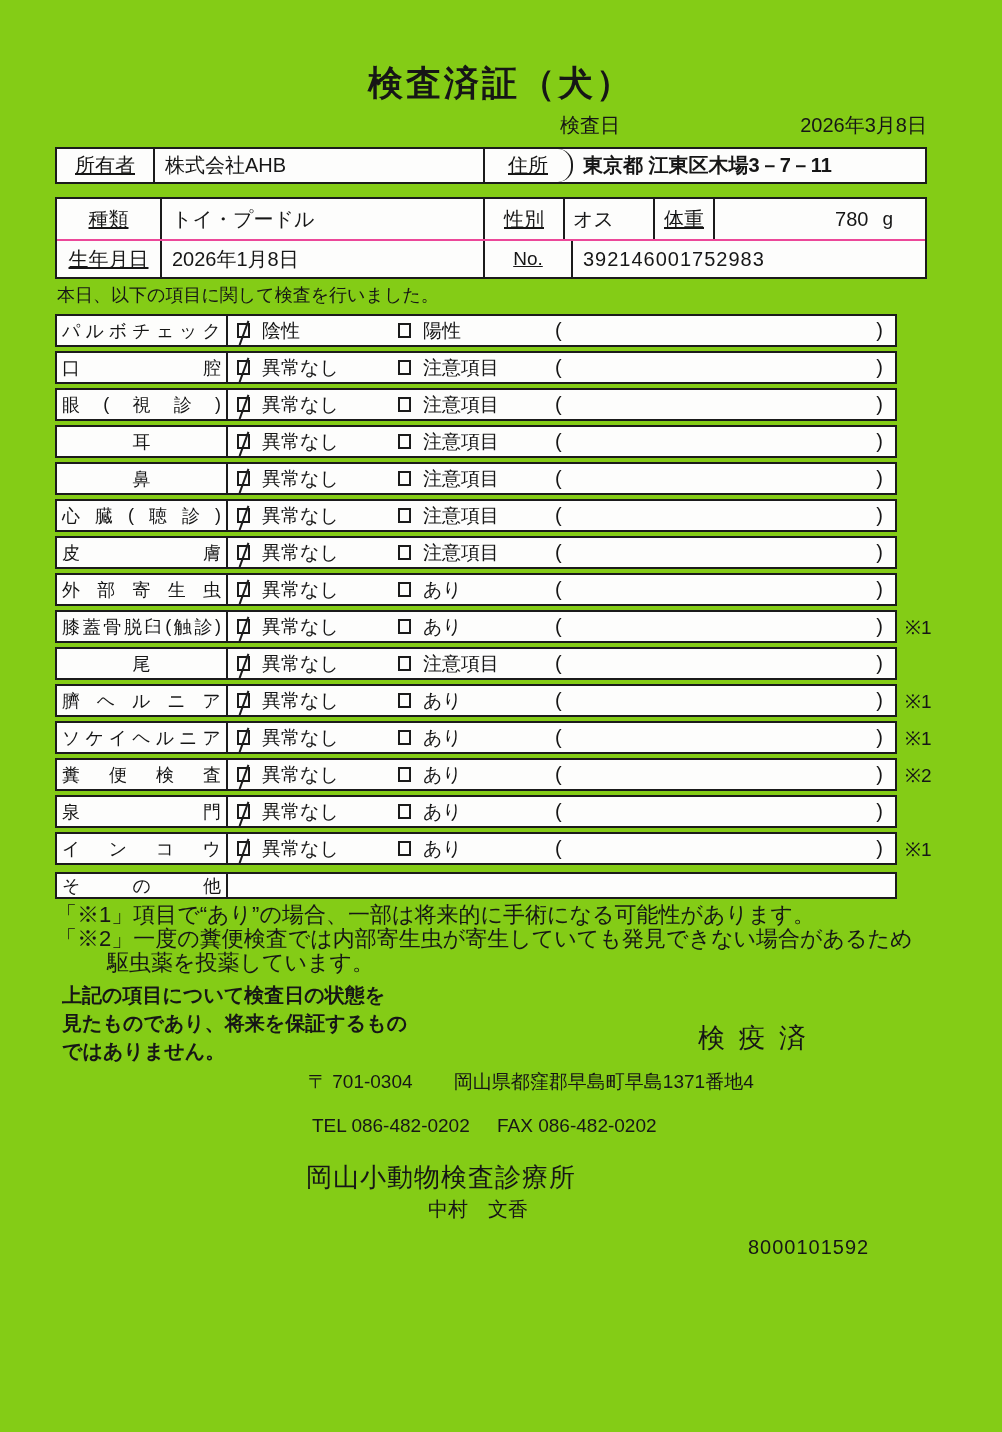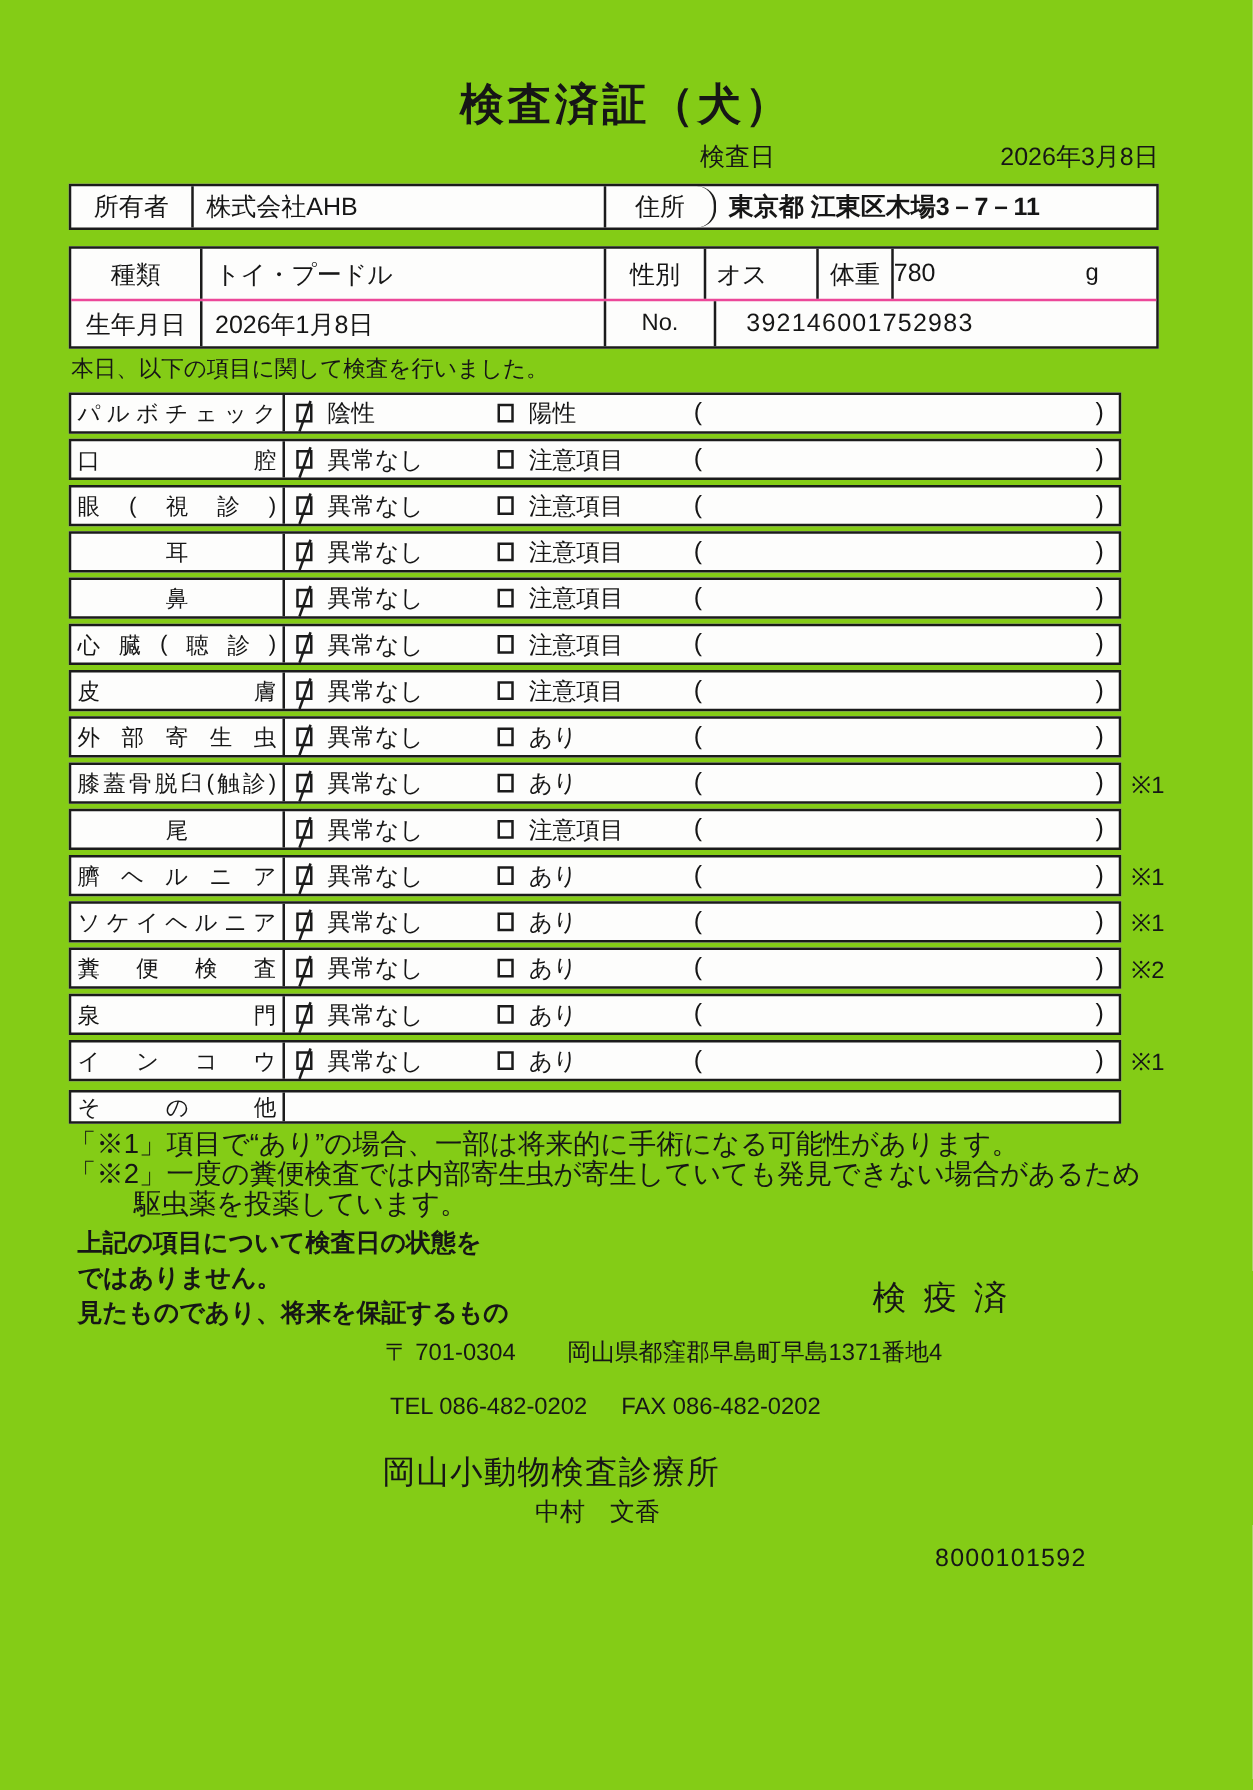--- a/index.html
+++ b/index.html
@@ -17,35 +17,35 @@
   .insp-label { position: absolute; top: 112px; left: 560px; font-size: 20px; }
   .insp-date  { position: absolute; top: 112px; left: 700px; width: 227px; text-align: right; font-size: 20px; }
 
   
   .t1, .t2 { position: absolute; left: 55px; width: 872px; border: 2px solid #1b1b1b; background: #fdfdfc; }
   .t1 { top: 147px; height: 37px; display: flex; }
   .t2 { top: 197px; }
   .trow { display: flex; }
   .t2 .trow:first-child { border-bottom: 2px solid #ec4899; }
   .cell { display: flex; align-items: center; font-size: 20px; overflow: hidden; }
-  .cell.hd { justify-content: center; }
+  .cell.hd { justify-content: center; text-decoration: underline; }
   .cell.bl { border-right: 2px solid #1b1b1b; }
   .cell.val { padding-left: 10px; }
   .t1 .cell { height: 33px; }
   .t2 .trow:first-child .cell { height: 40px; }
   .t2 .trow:last-child .cell { height: 36px; }
   .w-owner { width: 98px; }  .w-ownerval { width: 330px; }
   .w-addr { width: 88px; border-radius: 15px; }   .w-addrval { flex: 1; font-weight: bold; }
   .w-breed { width: 105px; } .w-breedval { width: 323px; }
   .w-sex { width: 80px; }    .w-sexval { width: 90px; padding-left: 8px; }
   .w-weight { width: 60px; }
-  .w-weightval { flex: 1; justify-content: space-between; padding-right: 46px; }
+  .w-weightval { flex: 1; justify-content: flex-end; padding-right: 32px; }
   .w-weightval .unit { margin-left: 14px; font-size: 19px; }
   .w-no { width: 88px; font-size: 19px; }
-  .w-noval { flex: 1; padding-left: 24px; letter-spacing: 1px; }
+  .w-noval { flex: 1; padding-left: 10px; letter-spacing: 1px; }
 
   .statement { position: absolute; top: 283px; left: 57px; font-size: 18px; }
 
   
   .checklist { position: absolute; top: 314px; left: 55px; }
   .crow { display: flex; align-items: center; margin-bottom: 4px; height: 33px; }
   .rowbox { width: 842px; height: 33px; border: 2px solid #1b1b1b; display: flex; background: #fdfdfc; }
   .rowbox.short { height: 27px; }
   .lbl {
     width: 171px; border-right: 2px solid #1b1b1b; padding: 0 5px;
@@ -455,22 +455,22 @@
     </div>
 
   <div class="footnotes">
     <div>「※1」項目で“あり”の場合、一部は将来的に手術になる可能性があります。</div>
     <div>「※2」一度の糞便検査では内部寄生虫が寄生していても発見できない場合があるため</div>
     <div class="indent">駆虫薬を投薬しています。</div>
   </div>
 
   <div class="disclaimer">
     <div>上記の項目について検査日の状態を</div>
+    <div>見たものであり、将来を保証するもの</div>
     <div>ではありません。</div>
-    <div>見たものであり、将来を保証するもの</div>
   </div>
 
   <div class="stamp">検 疫 済</div>
 
   <div class="postal-line">
     <span>〒 701-0304</span>
     <span class="addr">岡山県都窪郡早島町早島1371番地4</span>
   </div>
 
   <div class="tel-line">

